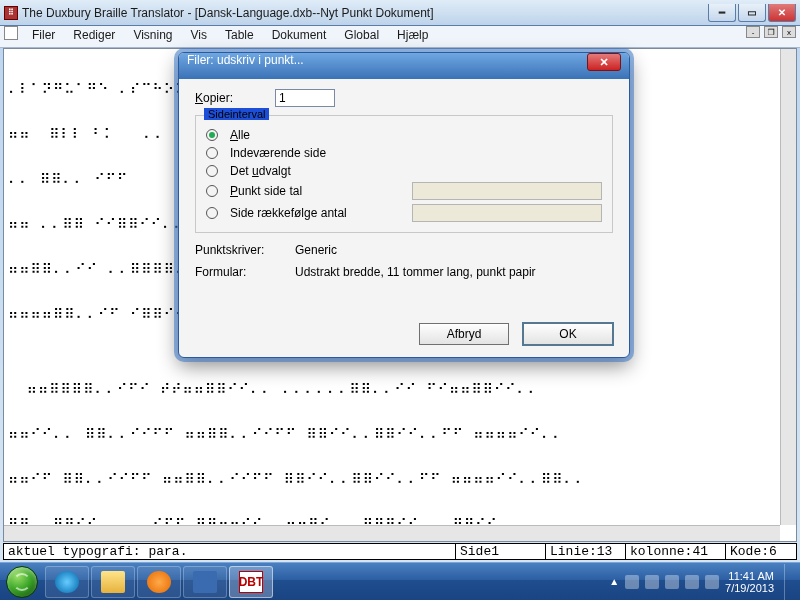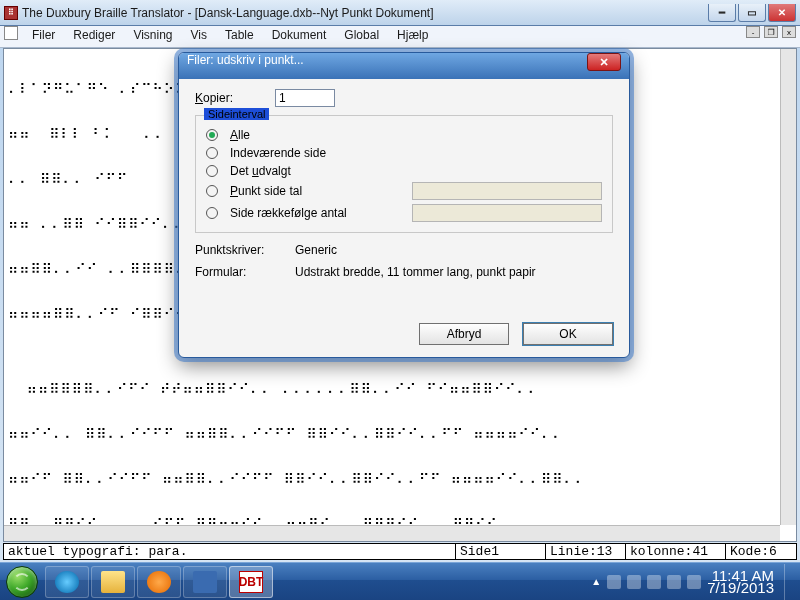--- a/index.html
+++ b/index.html
@@ -68,21 +68,21 @@
   .startorb{
     width:44px;height:38px;display:flex;align-items:center;justify-content:center;
   }
   .orb{width:32px;height:32px;border-radius:50%;background:radial-gradient(circle at 35% 30%, #9de06a, #3fa92a 45%, #1c6612 80%);border:1px solid #0c3a08;box-shadow:inset 0 2px 4px rgba(255,255,255,.5);position:relative;}
   .orb::after{content:"";position:absolute;inset:6px;border:2px solid rgba(255,255,255,.6);border-radius:50%;border-left-color:transparent;border-right-color:transparent;}
   .task-item{height:32px;min-width:44px;margin:0 1px;border:1px solid rgba(255,255,255,.25);border-radius:3px;background:rgba(255,255,255,.08);display:flex;align-items:center;justify-content:center;}
   .task-item.active{background:rgba(255,255,255,.25);border-color:rgba(255,255,255,.5);}
   .task-ico{width:24px;height:22px;}
   .tray{margin-left:auto;display:flex;align-items:center;gap:6px;padding-right:6px;color:#fff;font-size:10px;}
   .tray .ico{width:14px;height:14px;background:rgba(255,255,255,.35);border-radius:2px;}
-  .clock{ text-align:right; line-height:12px; font-size:15px;}
+  .clock{ text-align:right; line-height:12px; font-size:11px;}
   .showdesk{width:10px;height:36px;border-left:1px solid rgba(255,255,255,.3);margin-left:4px;}
   
   .dialog{
     position:absolute; left:178px; top:52px; width:452px; height:306px;
     background:#f4f4f4;
     border:1px solid #285a9c;
     box-shadow:0 0 0 4px rgba(60,120,200,.55), 0 8px 20px rgba(0,0,0,.45);
     border-radius:6px;
     display:flex; flex-direction:column;
   }

